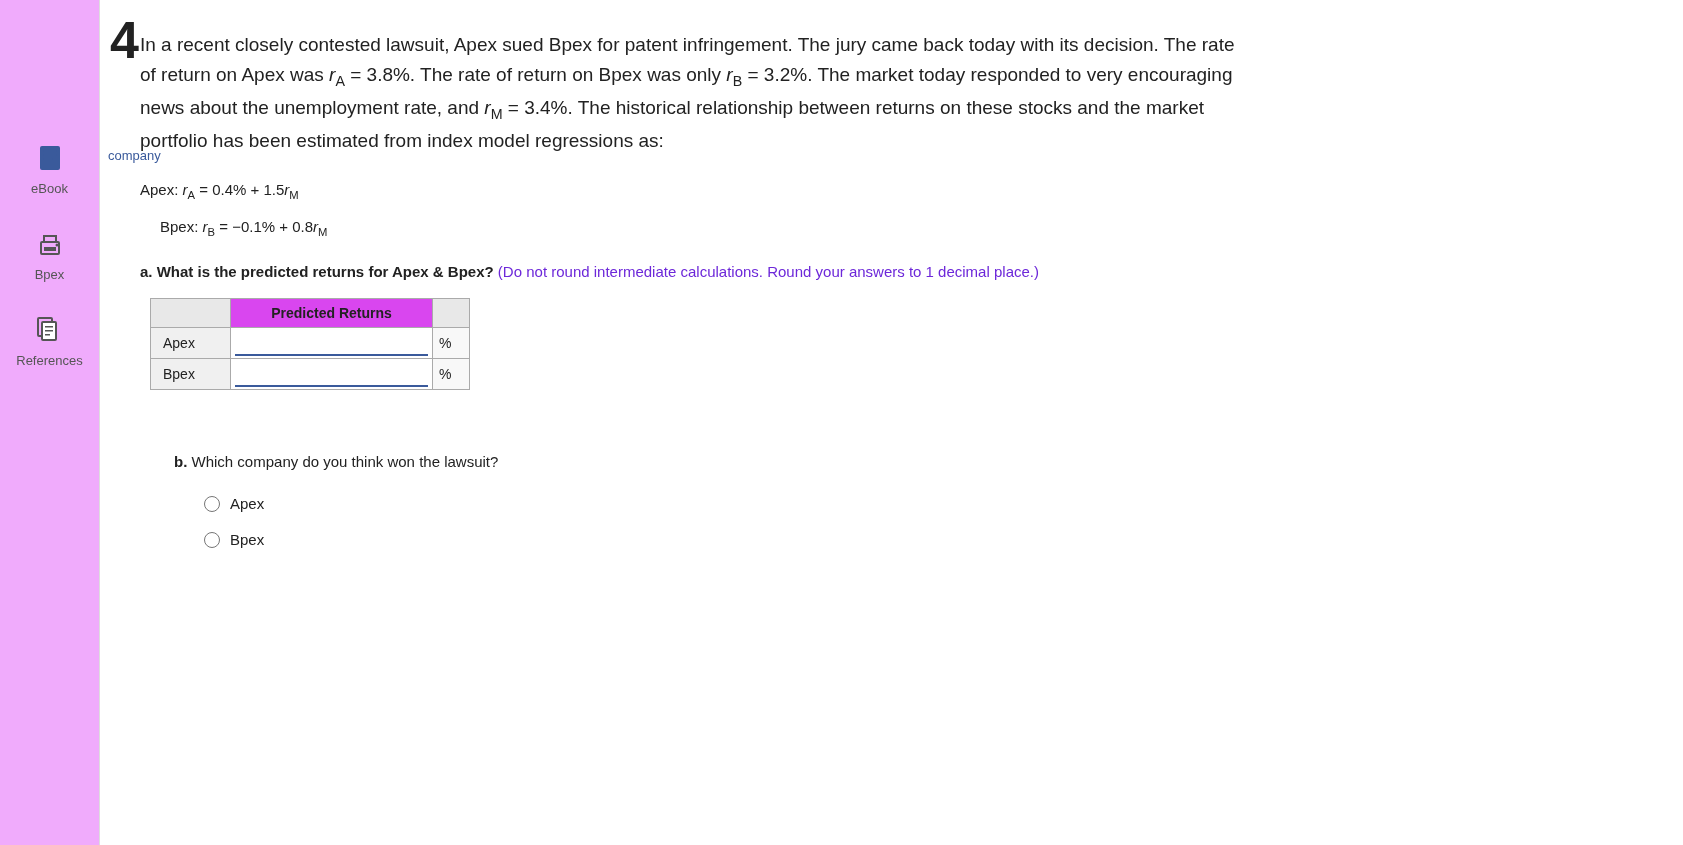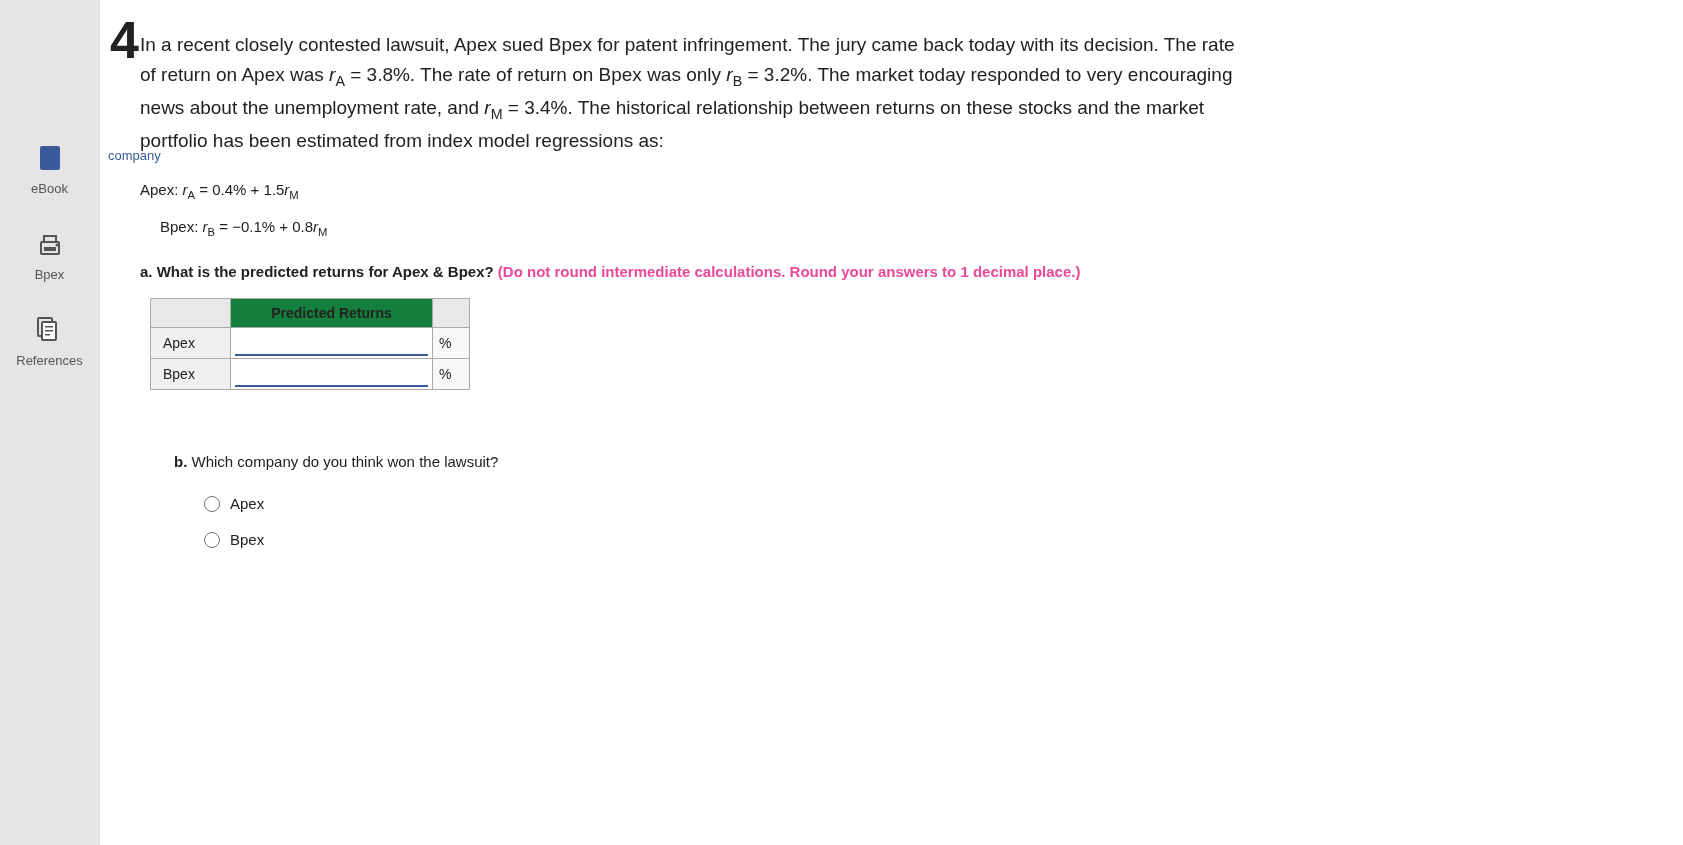--- a/index.html
+++ b/index.html
@@ -9,21 +9,21 @@
       color: #222;
       background: #fff;
       display: flex;
       min-height: 845px;
     }
 
     
     .sidebar {
       width: 100px;
       min-width: 100px;
-      background: #e5e5e5;
+      background: #f0abfc;
       border-right: 1px solid #ddd;
       display: flex;
       flex-direction: column;
       align-items: center;
       padding-top: 140px;
       gap: 30px;
     }
     .sidebar-item {
       display: flex;
       flex-direction: column;
@@ -75,32 +75,32 @@
     }
 
     .question-label {
       font-weight: bold;
       font-size: 15px;
       margin-bottom: 14px;
       line-height: 1.6;
     }
 
     .red-instruction {
-      color: #ec4899;
-      font-weight: bold;
+      color: #6d28d9;
+      font-weight: normal;
     }
 
     
     .returns-table {
       border-collapse: collapse;
       margin-bottom: 30px;
       margin-left: 10px;
     }
     .returns-table th {
-      background: #15803d;
+      background: #d946ef;
       border: 1px solid #aaa;
       padding: 6px 18px;
       font-weight: bold;
       font-size: 14px;
       text-align: center;
     }
     .returns-table td {
       border: 1px solid #aaa;
       padding: 4px 8px;
       font-size: 14px;

